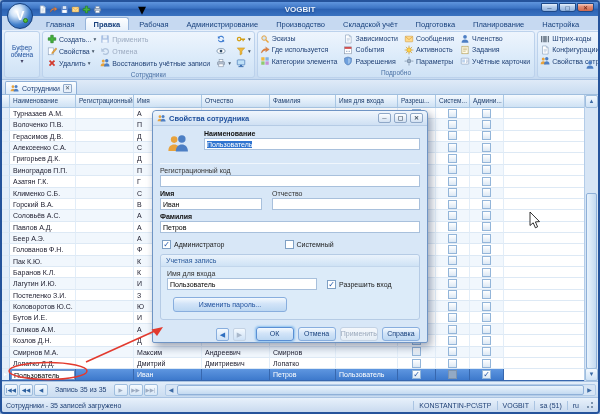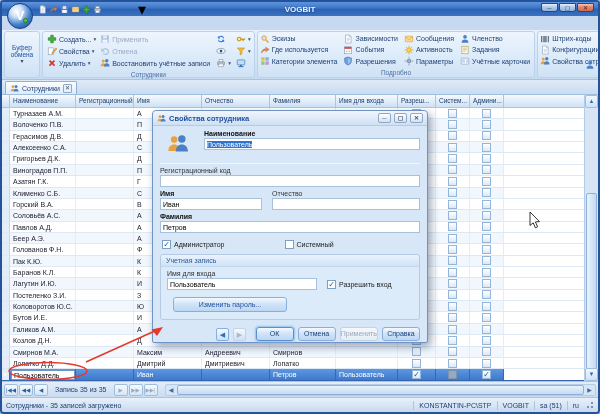--- a/index.html
+++ b/index.html
@@ -324,20 +324,31 @@
       </div>
     <span class="qat drop">▾</span>
     <div class="wtitle">VOGBIT</div>
     <div class="winbtns">
       <div class="wb">─</div>
       <div class="wb">▢</div>
       <div class="wb close">✕</div>
     </div>
   </div>
 
+  <div class="tabstrip">
+      <div class="rtab">Главная</div>
+      <div class="rtab active">Правка</div>
+      <div class="rtab">Рабочая</div>
+      <div class="rtab">Администрирование</div>
+      <div class="rtab">Производство</div>
+      <div class="rtab">Складской учёт</div>
+      <div class="rtab">Подготовка</div>
+      <div class="rtab">Планирование</div>
+      <div class="rtab">Настройка</div>
+    </div>
 
   <div class="ribbon">
     <div class="rgroup">
       <div class="bigbtn">
         <span>Буфер обмена</span>
         <span class="drop">▾</span>
       </div>
     </div>
     <div class="rgroup">
       <div class="rg-body">

